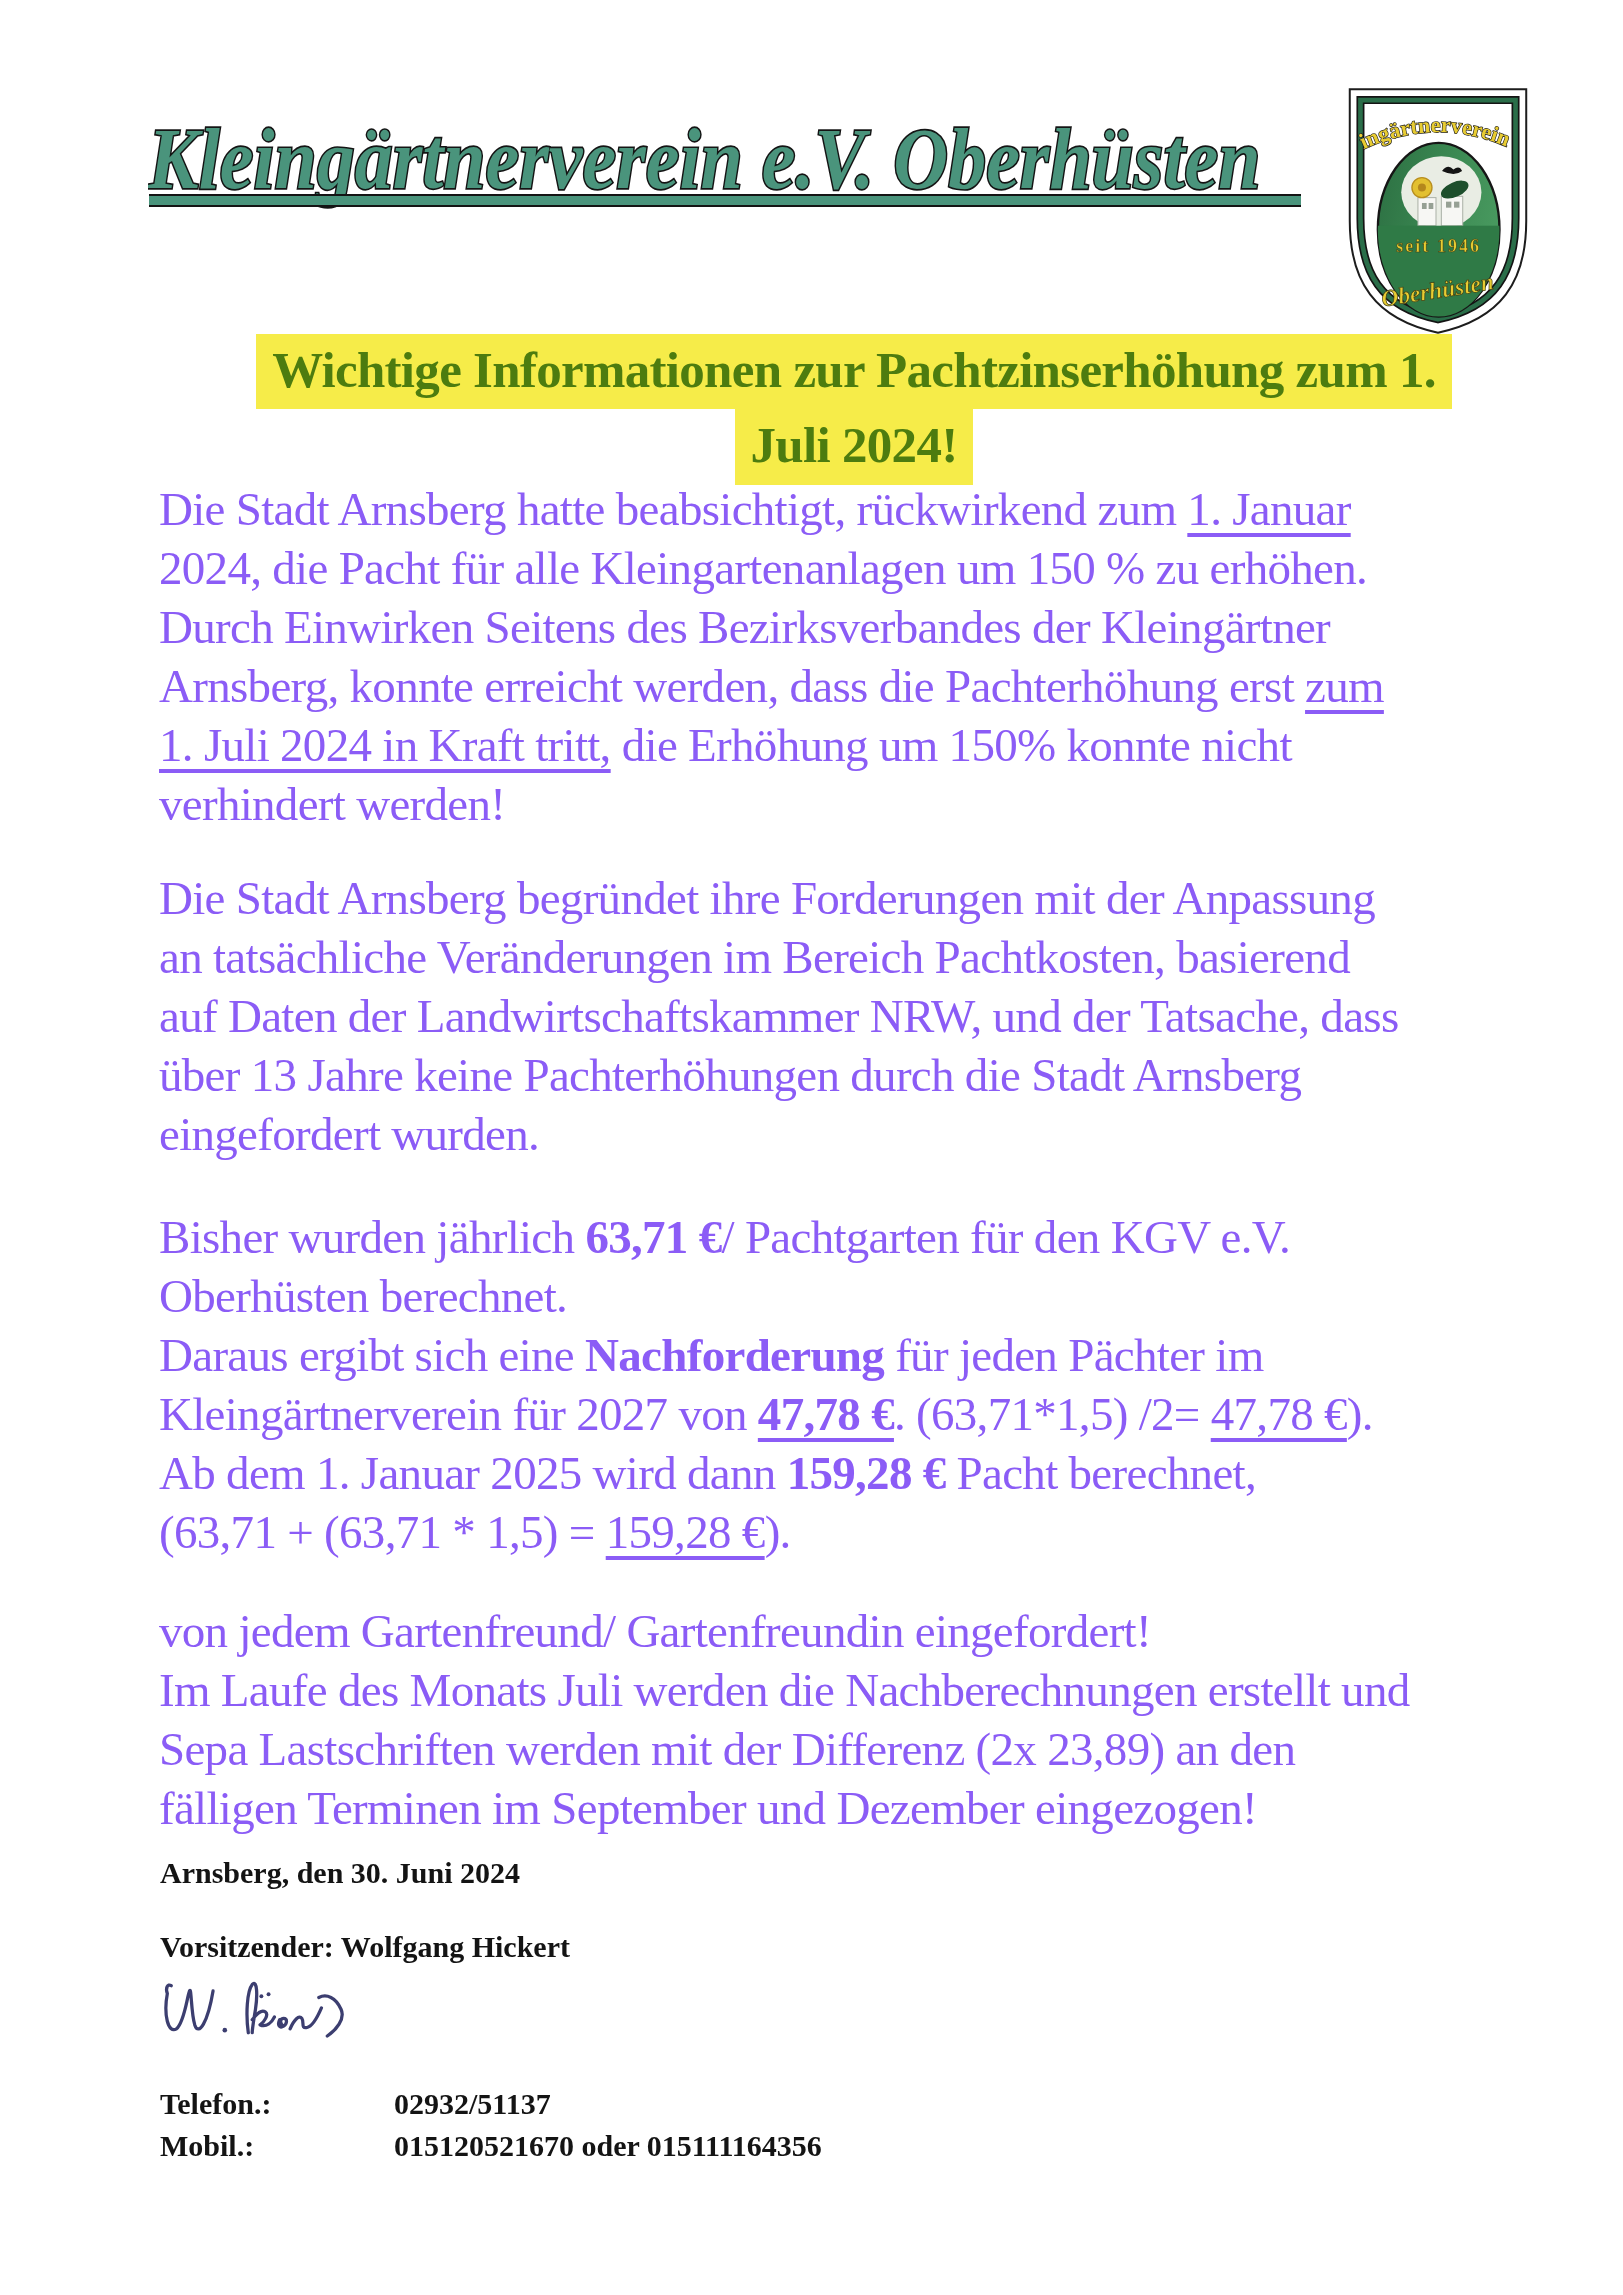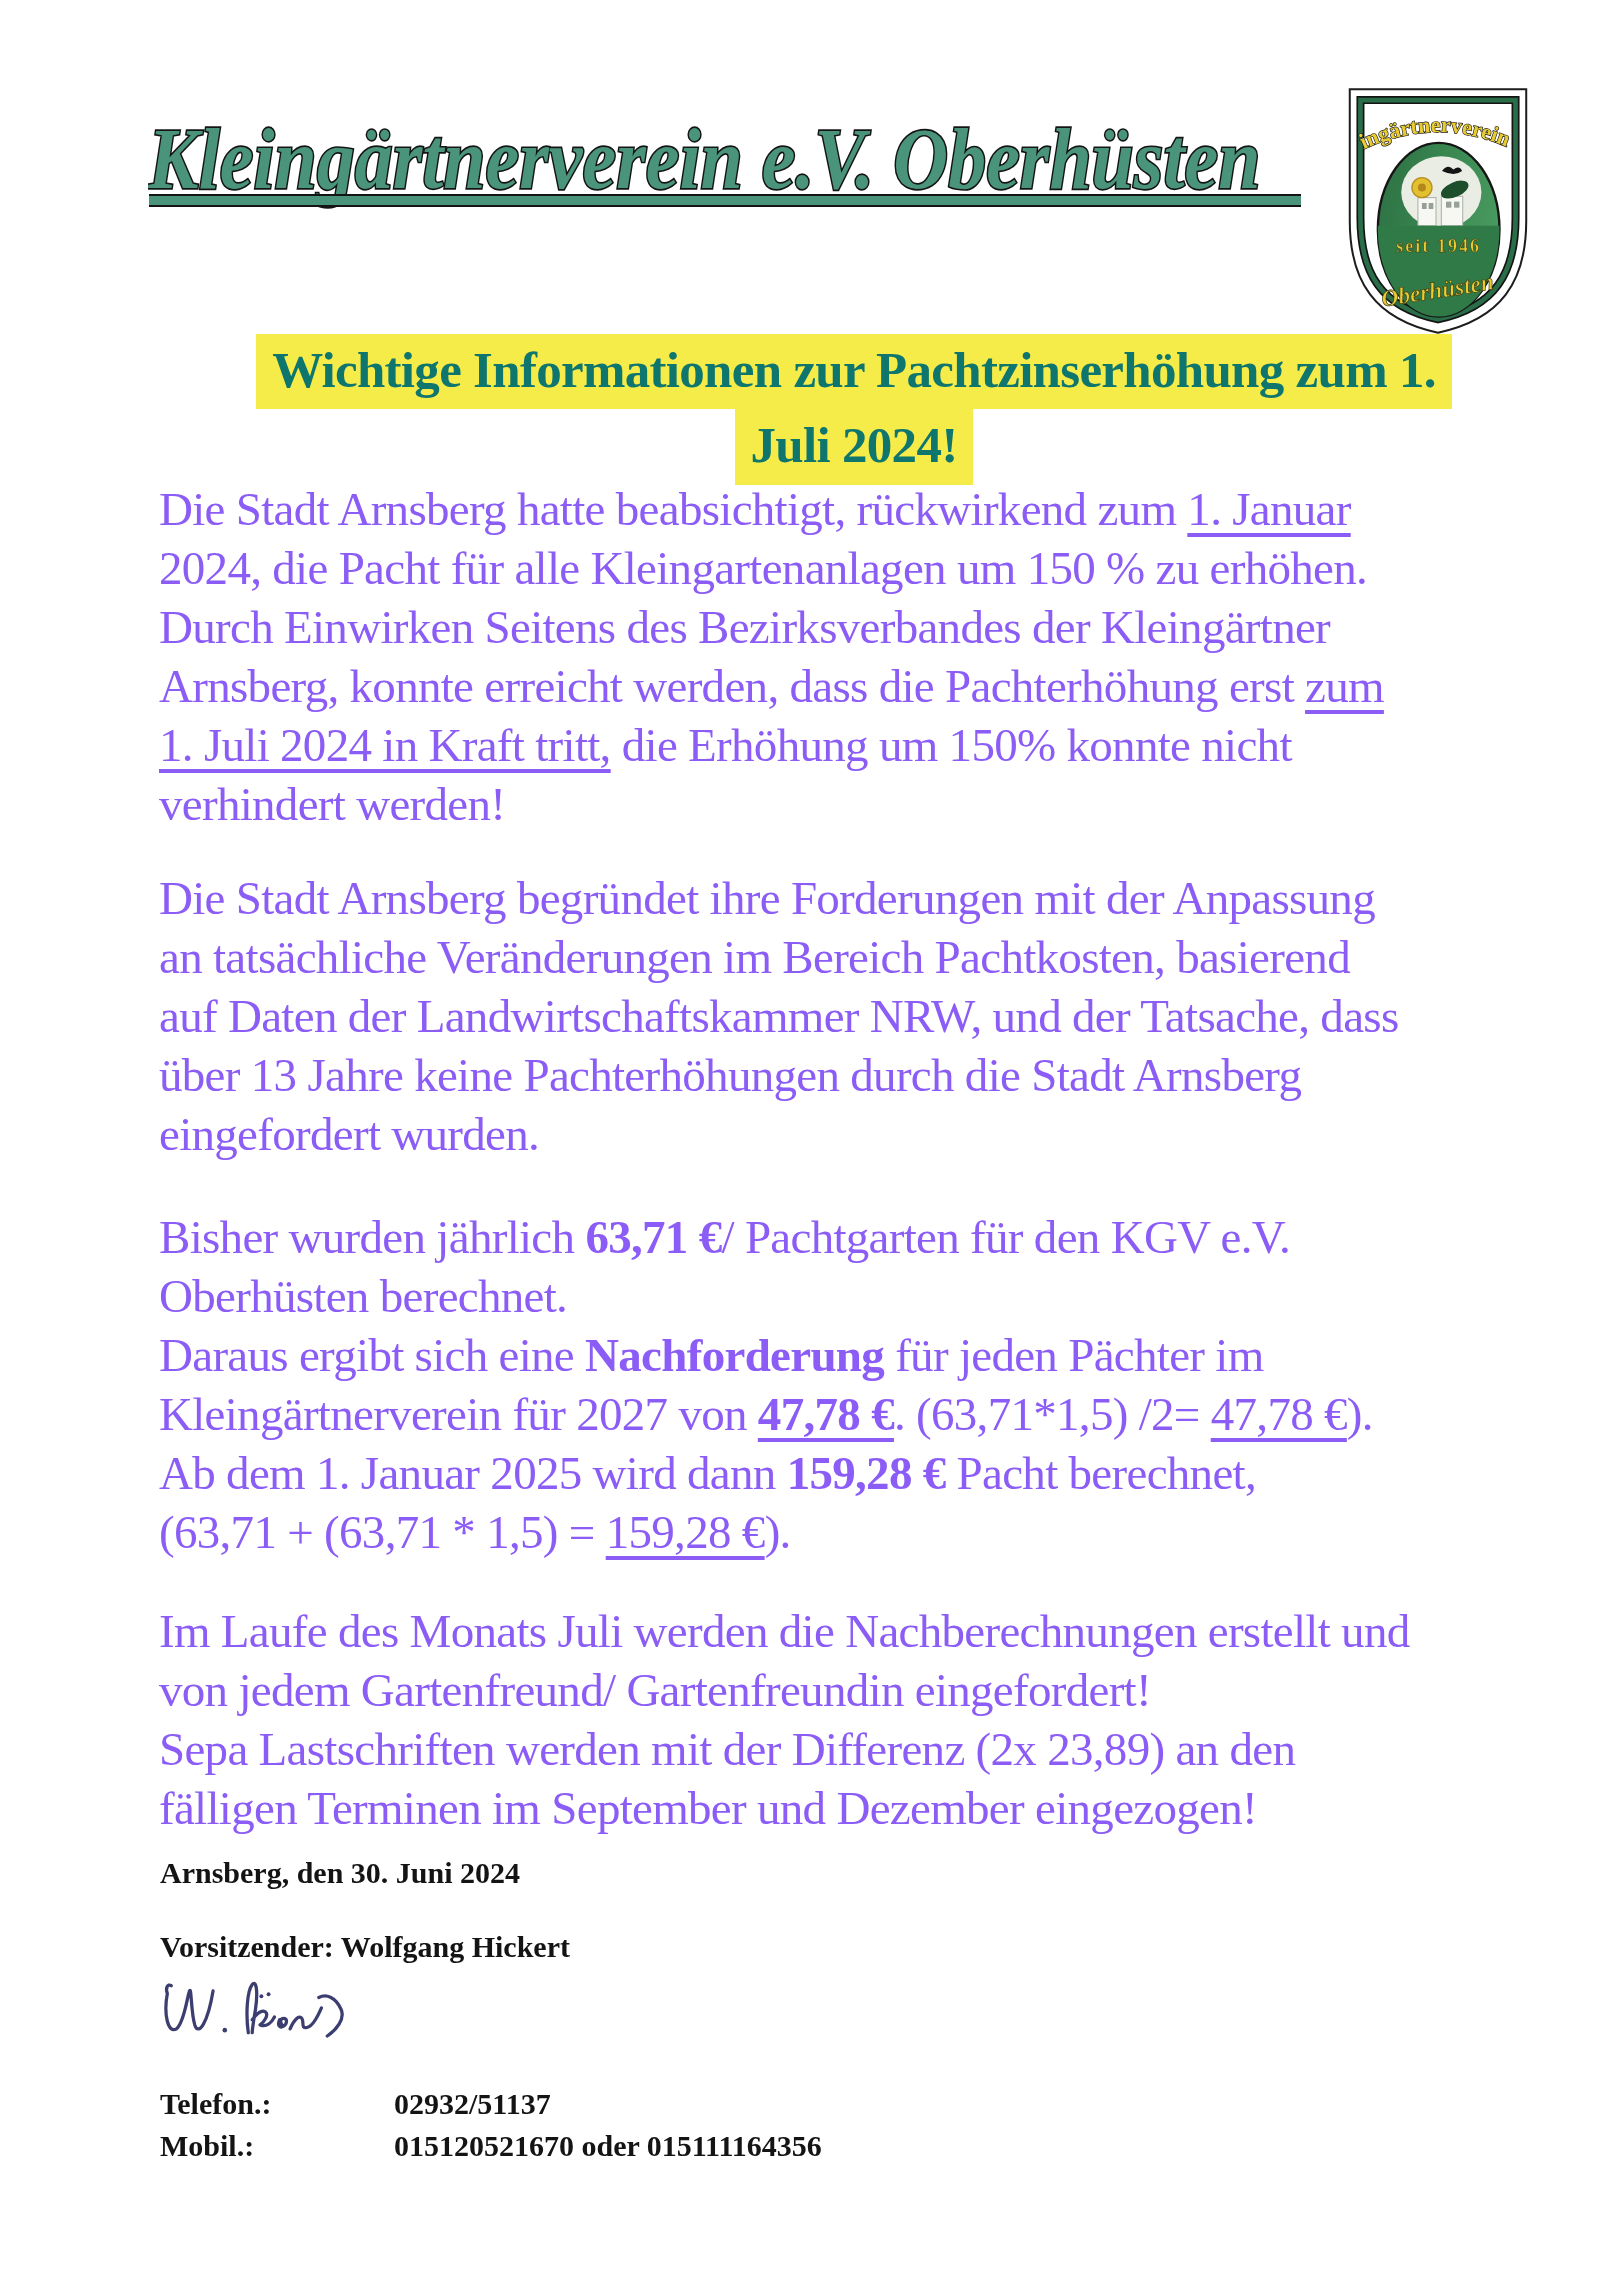--- a/index.html
+++ b/index.html
@@ -14,21 +14,21 @@
     position:absolute;left:149px;top:194px;width:1152px;height:13px;
     background:#4a947c;border-top:2.6px solid #141414;border-bottom:2.6px solid #141414;
     box-sizing:border-box;
   }
 
   
   .logo-svg{position:absolute;left:1343px;top:84px;width:190px;height:254px;}
 
   
   .headline{position:absolute;left:170px;top:334px;width:1368px;text-align:center;
-    font-weight:bold;font-size:51px;letter-spacing:-0.7px;line-height:65px;color:#0f766e;}
+    font-weight:bold;font-size:51px;letter-spacing:-0.7px;line-height:65px;color:#4d7c0f;}
   .headline .hl{background:#f6ec49;display:inline-block;padding:3.9px 15.7px 6.5px 15.7px;}
 
   
   .para{position:absolute;left:159px;width:1381px;font-size:47px;letter-spacing:-0.7px;
     line-height:59px;color:#8b5cf6;}
   .para .line{white-space:nowrap;height:59px;}
   .b{font-weight:bold;text-align:center;}
   .u{text-decoration:underline;text-decoration-thickness:3.9px;text-underline-offset:7.9px;}
 
   
@@ -104,22 +104,22 @@
   </div>
 <div class="para" style="top:1208px">
     <div class="line"><span>Bisher wurden jährlich </span><span class="b">63,71 €</span><span>/ Pachtgarten für den KGV e.V.</span></div>
     <div class="line"><span>Oberhüsten berechnet.</span></div>
     <div class="line"><span>Daraus ergibt sich eine </span><span class="b">Nachforderung</span><span> für jeden Pächter im</span></div>
     <div class="line"><span>Kleingärtnerverein für 2027 von </span><span class="b u">47,78 €</span><span>. (63,71*1,5) /2= </span><span class="u">47,78 €</span><span>).</span></div>
     <div class="line"><span>Ab dem 1. Januar 2025 wird dann </span><span class="b">159,28 €</span><span> Pacht berechnet,</span></div>
     <div class="line"><span>(63,71 + (63,71 * 1,5) = </span><span class="u">159,28 €</span><span>).</span></div>
   </div>
 <div class="para" style="top:1602px">
+    <div class="line"><span>von jedem Gartenfreund/ Gartenfreundin eingefordert!</span></div>
     <div class="line"><span>Im Laufe des Monats Juli werden die Nachberechnungen erstellt und</span></div>
-    <div class="line"><span>von jedem Gartenfreund/ Gartenfreundin eingefordert!</span></div>
     <div class="line"><span>Sepa Lastschriften werden mit der Differenz (2x 23,89) an den</span></div>
     <div class="line"><span>fälligen Terminen im September und Dezember eingezogen!</span></div>
   </div>
 
 <div class="small-bold" style="top:1856px">Arnsberg, den 30. Juni 2024</div>
 <div class="small-bold" style="top:1930px">Vorsitzender: Wolfgang Hickert</div>
 
 <svg class="signature-svg" viewBox="0 0 430 170">
   <g stroke="#3c3e70" stroke-width="5" fill="none" stroke-linecap="round" stroke-linejoin="round">
     <path d="M14,44 C8,40 5,48 8,56 C2,88 9,118 22,110 C34,100 38,62 42,52 C45,44 44,84 50,104 C56,122 70,100 78,52"></path>

